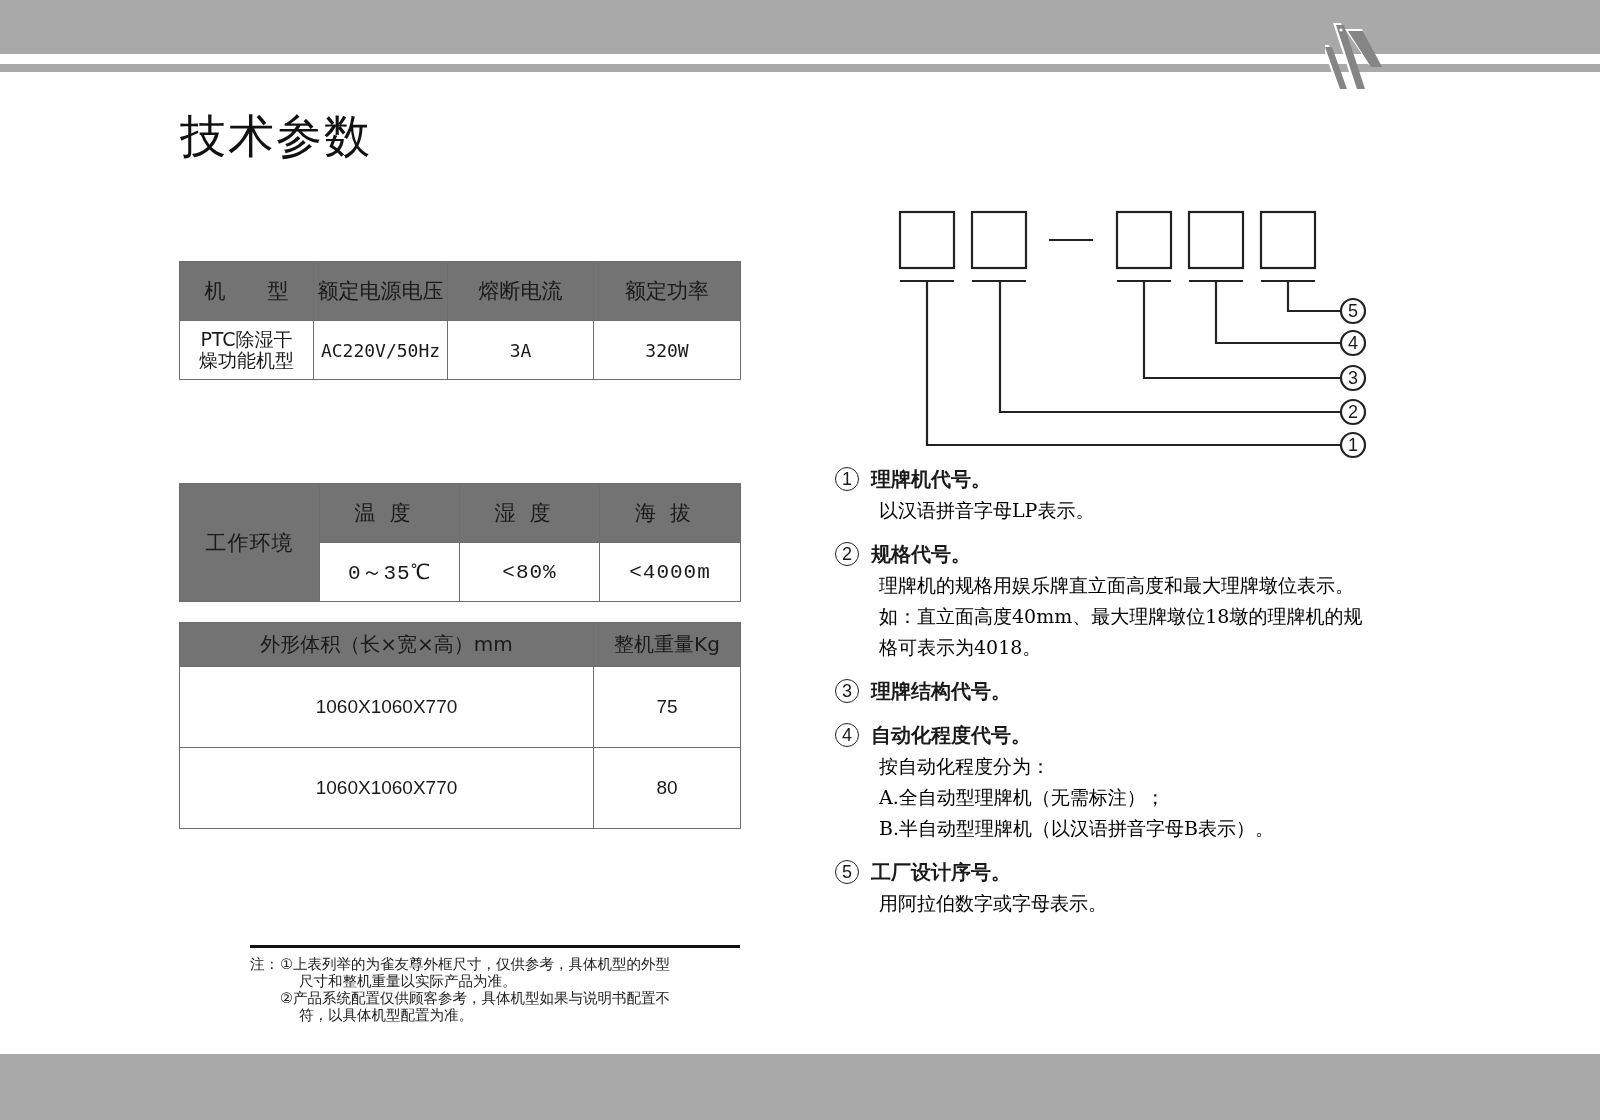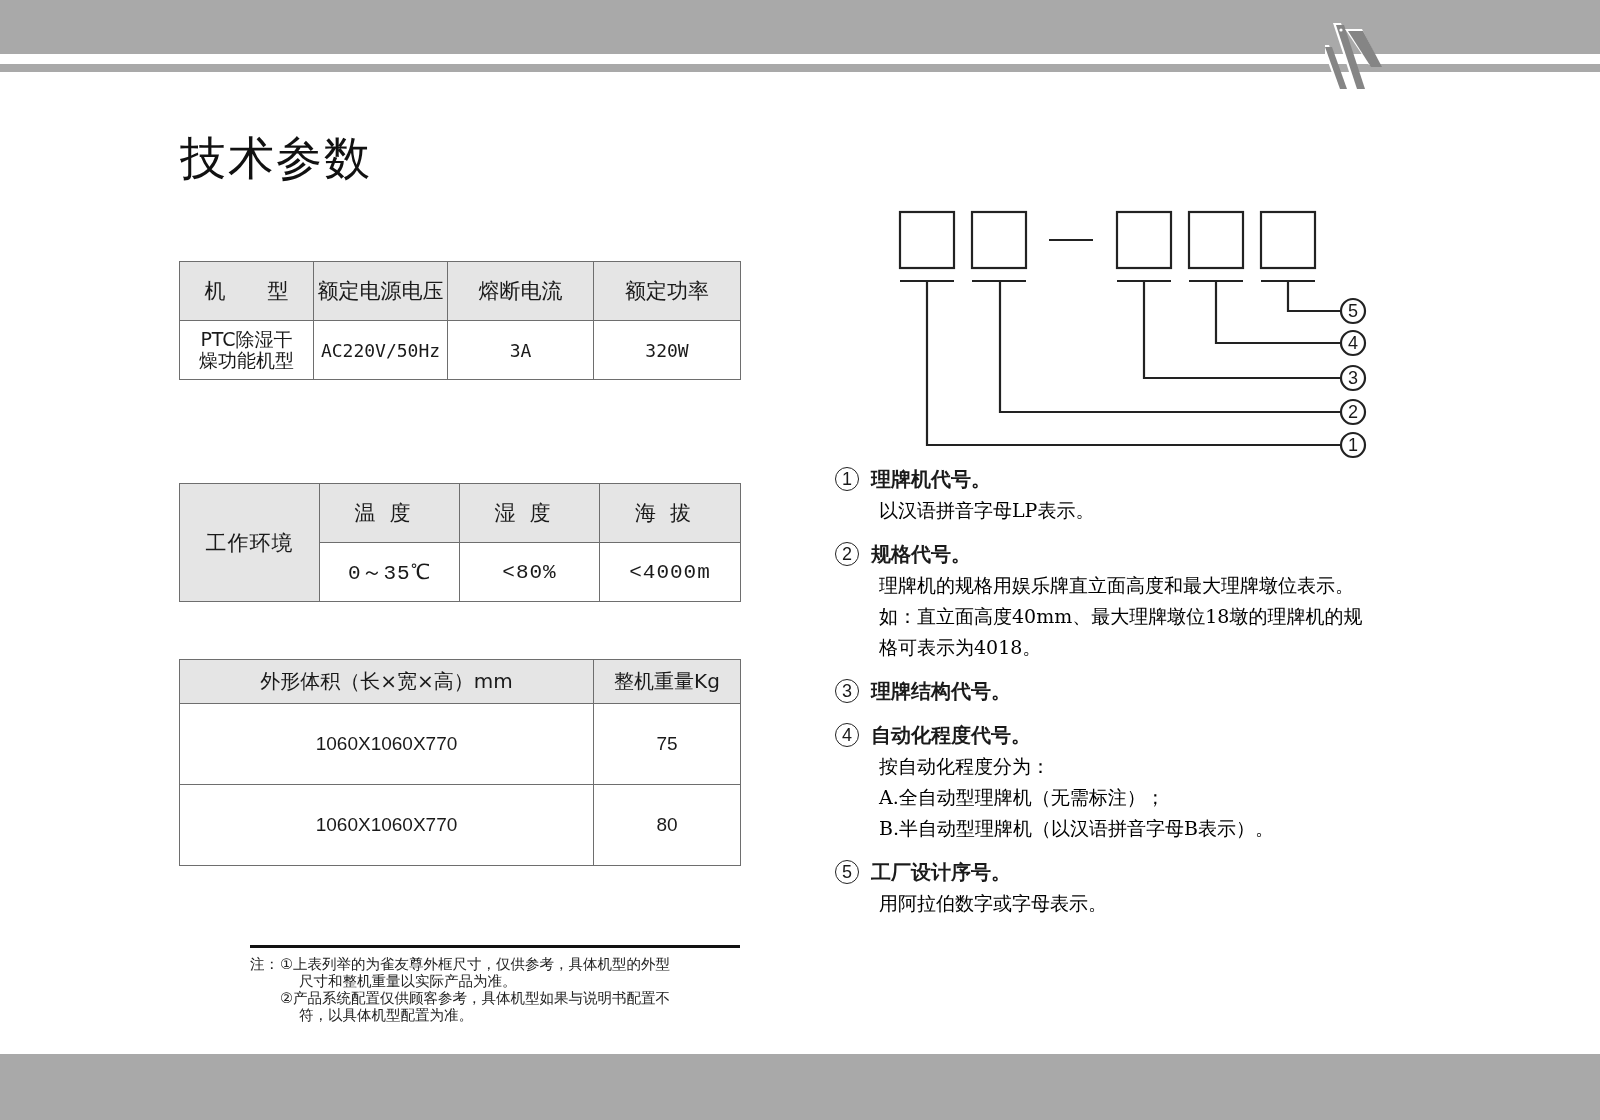--- a/index.html
+++ b/index.html
@@ -3,35 +3,35 @@
 <meta charset="utf-8">
 <style>
   html, body { margin:0; padding:0; }
   body { width:1600px; height:1120px; position:relative; background:#ffffff; overflow:hidden;
          font-family:"DejaVu Sans","Liberation Sans",sans-serif; color:#1a1a1a; }
   .abs { position:absolute; }
   .band-top { left:0; top:0; width:1600px; height:54px; background:#a9a9a9; }
   .band-top2 { left:0; top:64px; width:1600px; height:8px; background:#a9a9a9; }
   .band-bottom { left:0; top:1054px; width:1600px; height:66px; background:#a9a9a9; }
   .logo { left:1325px; top:20px; width:90px; height:70px; }
-  .page-title { left:180px; top:128px; font-size:46px; letter-spacing:2px; color:#111; font-weight:normal; }
+  .page-title { left:180px; top:106px; font-size:46px; letter-spacing:2px; color:#111; font-weight:normal; }
 
   table.spec { position:absolute; border-collapse:collapse; table-layout:fixed; }
   table.spec td { border:1.5px solid #6e6e6e; text-align:center; vertical-align:middle; padding:0; }
-  td.hd { background:#e5e5e5; color:#1a1a1a;margin-left:30px; }
+  td.hd { background:#737373; color:#1a1a1a;margin-left:30px; }
   .t1 { left:179px; top:261px; width:561px; }
   .t1 td.hd { height:58px; font-size:21px; }
   .t1 td.bd { height:58px; font-size:18px; font-family:"DejaVu Sans Mono","Liberation Mono",monospace; }
   .t1 td.model { font-family:"DejaVu Sans","Liberation Sans",sans-serif; font-size:19px; line-height:21px; }
   .t2 { left:179px; top:483px; width:561px; }
   .t2 td { height:58px; }
   .t2 td.hd { font-size:21px; letter-spacing:14px; }
   .t2 td.hd.env { letter-spacing:1px; }
   .t2 td.bd { font-size:21px; font-family:Liberation Mono, monospace; letter-spacing:1px; }
-  .t3 { left:179px; top:659px; width:561px; }
+  .t3 { left:179px; top:622px; width:561px; }
   .t3 td.hd { height:43px; font-size:20px; }
   .t3 td.bd { height:80px; font-size:19px; font-family:"Liberation Sans",sans-serif; }
 
   .note-rule { left:250px; top:945px; width:490px; height:3px; background:#111; }
   .notes { left:250px; top:956px; width:500px; font-size:14.5px; line-height:17px; color:#222; }
   .notes .row { display:flex; }
   .notes .lbl { width:30px; flex:none; }
   .notes .txt { flex:1; }
   .notes .cont { padding-left:49px; }
 

